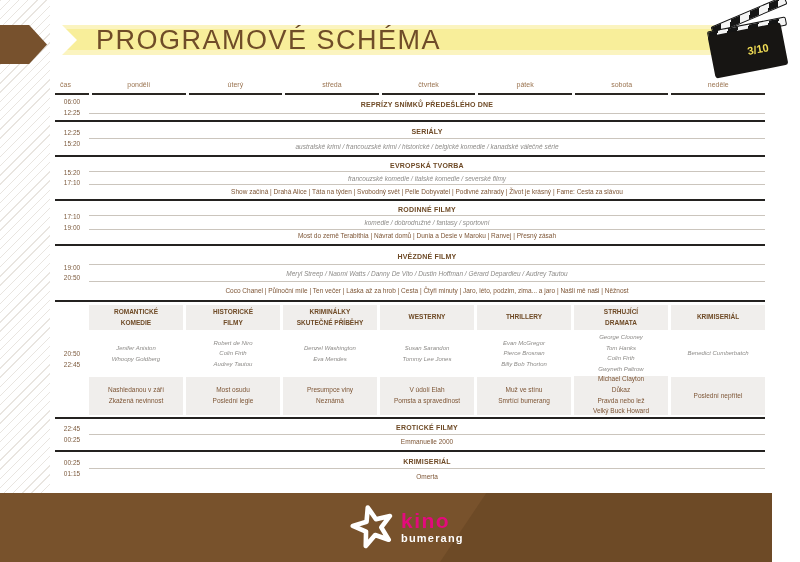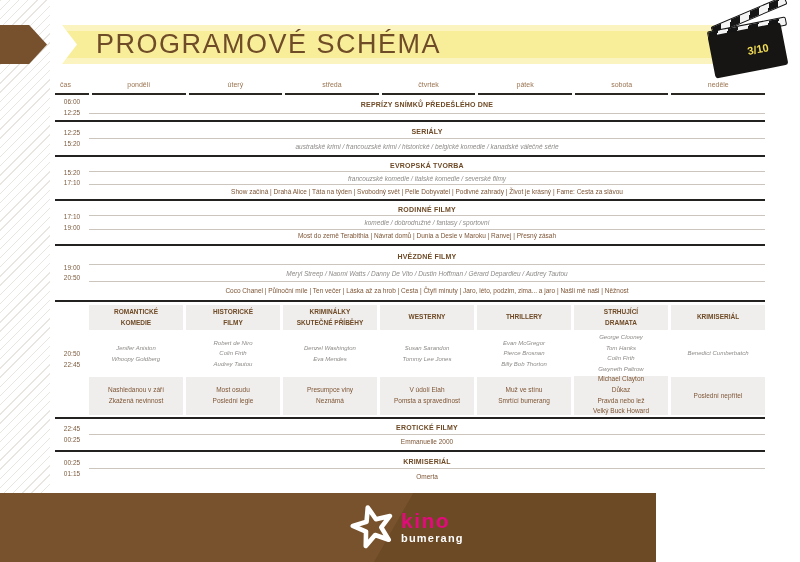--- a/index.html
+++ b/index.html
@@ -6,21 +6,21 @@
   body { font-family:"Liberation Sans", sans-serif; background:#fff; }
   .page { position:relative; width:800px; height:562px; background:#ffffff; overflow:hidden; }
 
   
   .stripes { position:absolute; left:0; top:0; width:50px; height:493px;
     background:repeating-linear-gradient(135deg,#e9e5e0 0,#e9e5e0 1px,transparent 1px,transparent 6.5px); }
 
   
   .banner-arrow { position:absolute; left:0; top:25px; width:47px; height:39px; background:#77512d;
     clip-path:polygon(0 0,62% 0,100% 50%,62% 100%,0 100%); }
-  .banner { position:absolute; left:62px; top:25px; width:653px; height:39px;
+  .banner { position:absolute; left:62px; top:25px; width:653px; height:30px;
     background:linear-gradient(to bottom,#fbf4c0 0 15%,#f8ee9a 15% 85%,#fbf4c0 85% 100%);
     clip-path:polygon(0 0,100% 0,100% 100%,0 100%,15px 50%);
     display:flex; align-items:center; padding-left:34px; }
   .banner h1 { font-size:27px; font-weight:300; letter-spacing:1.5px; color:#6f4c28; }
 
   
   .clapper { position:absolute; right:6px; top:2px; width:94px; height:74px; }
   .stick { position:absolute; height:9px; border:1px solid #141414; border-radius:2px;
     background:repeating-linear-gradient(120deg,#141414 0 9px,#f4f4f4 9px 18px); }
   .stick1 { width:80px; left:9px; top:9px; transform:rotate(-23deg); }
@@ -53,21 +53,21 @@
   .grid-content { flex:1; display:flex; gap:3px; padding:3px 0 2px; }
   .cat-col { flex:1; display:flex; flex-direction:column; gap:2px; }
   .cat-head { background:#f0eeec; min-height:25px; display:flex; align-items:center; justify-content:center;
     font-size:6.5px; font-weight:bold; color:#6e4a26; text-align:center; white-space:pre-line; line-height:1.55; }
   .cat-actors { flex:1; display:flex; align-items:center; justify-content:center; font-size:6px;
     font-style:italic; color:#8d8b88; text-align:center; white-space:pre-line; line-height:1.75; }
   .cat-films { background:#f0eeec; min-height:38px; display:flex; align-items:center; justify-content:center;
     font-size:6.5px; color:#7d5535; text-align:center; white-space:pre-line; line-height:1.65; }
 
   
-  .footer { position:absolute; left:0; bottom:0; width:656px; height:69px; background:#78522c; overflow:hidden; }
+  .footer { position:absolute; left:0; bottom:0; width:772px; height:69px; background:#78522c; overflow:hidden; }
   .footer-diag { position:absolute; inset:0; background:#6d4a26;
     clip-path:polygon(63% 0,100% 0,100% 100%,57% 100%); }
   .logo { position:absolute; left:350px; top:11px; display:flex; align-items:center; gap:5px; }
   .logo-text { display:flex; flex-direction:column; }
   .logo-kino { font-size:21px; font-weight:bold; color:#e40a7d; letter-spacing:1.5px; line-height:1; }
   .logo-barrandov { font-size:11px; font-weight:bold; color:#ffffff; letter-spacing:1.2px; margin-top:1px; }
 </style>
 </head>
 <body>
 

